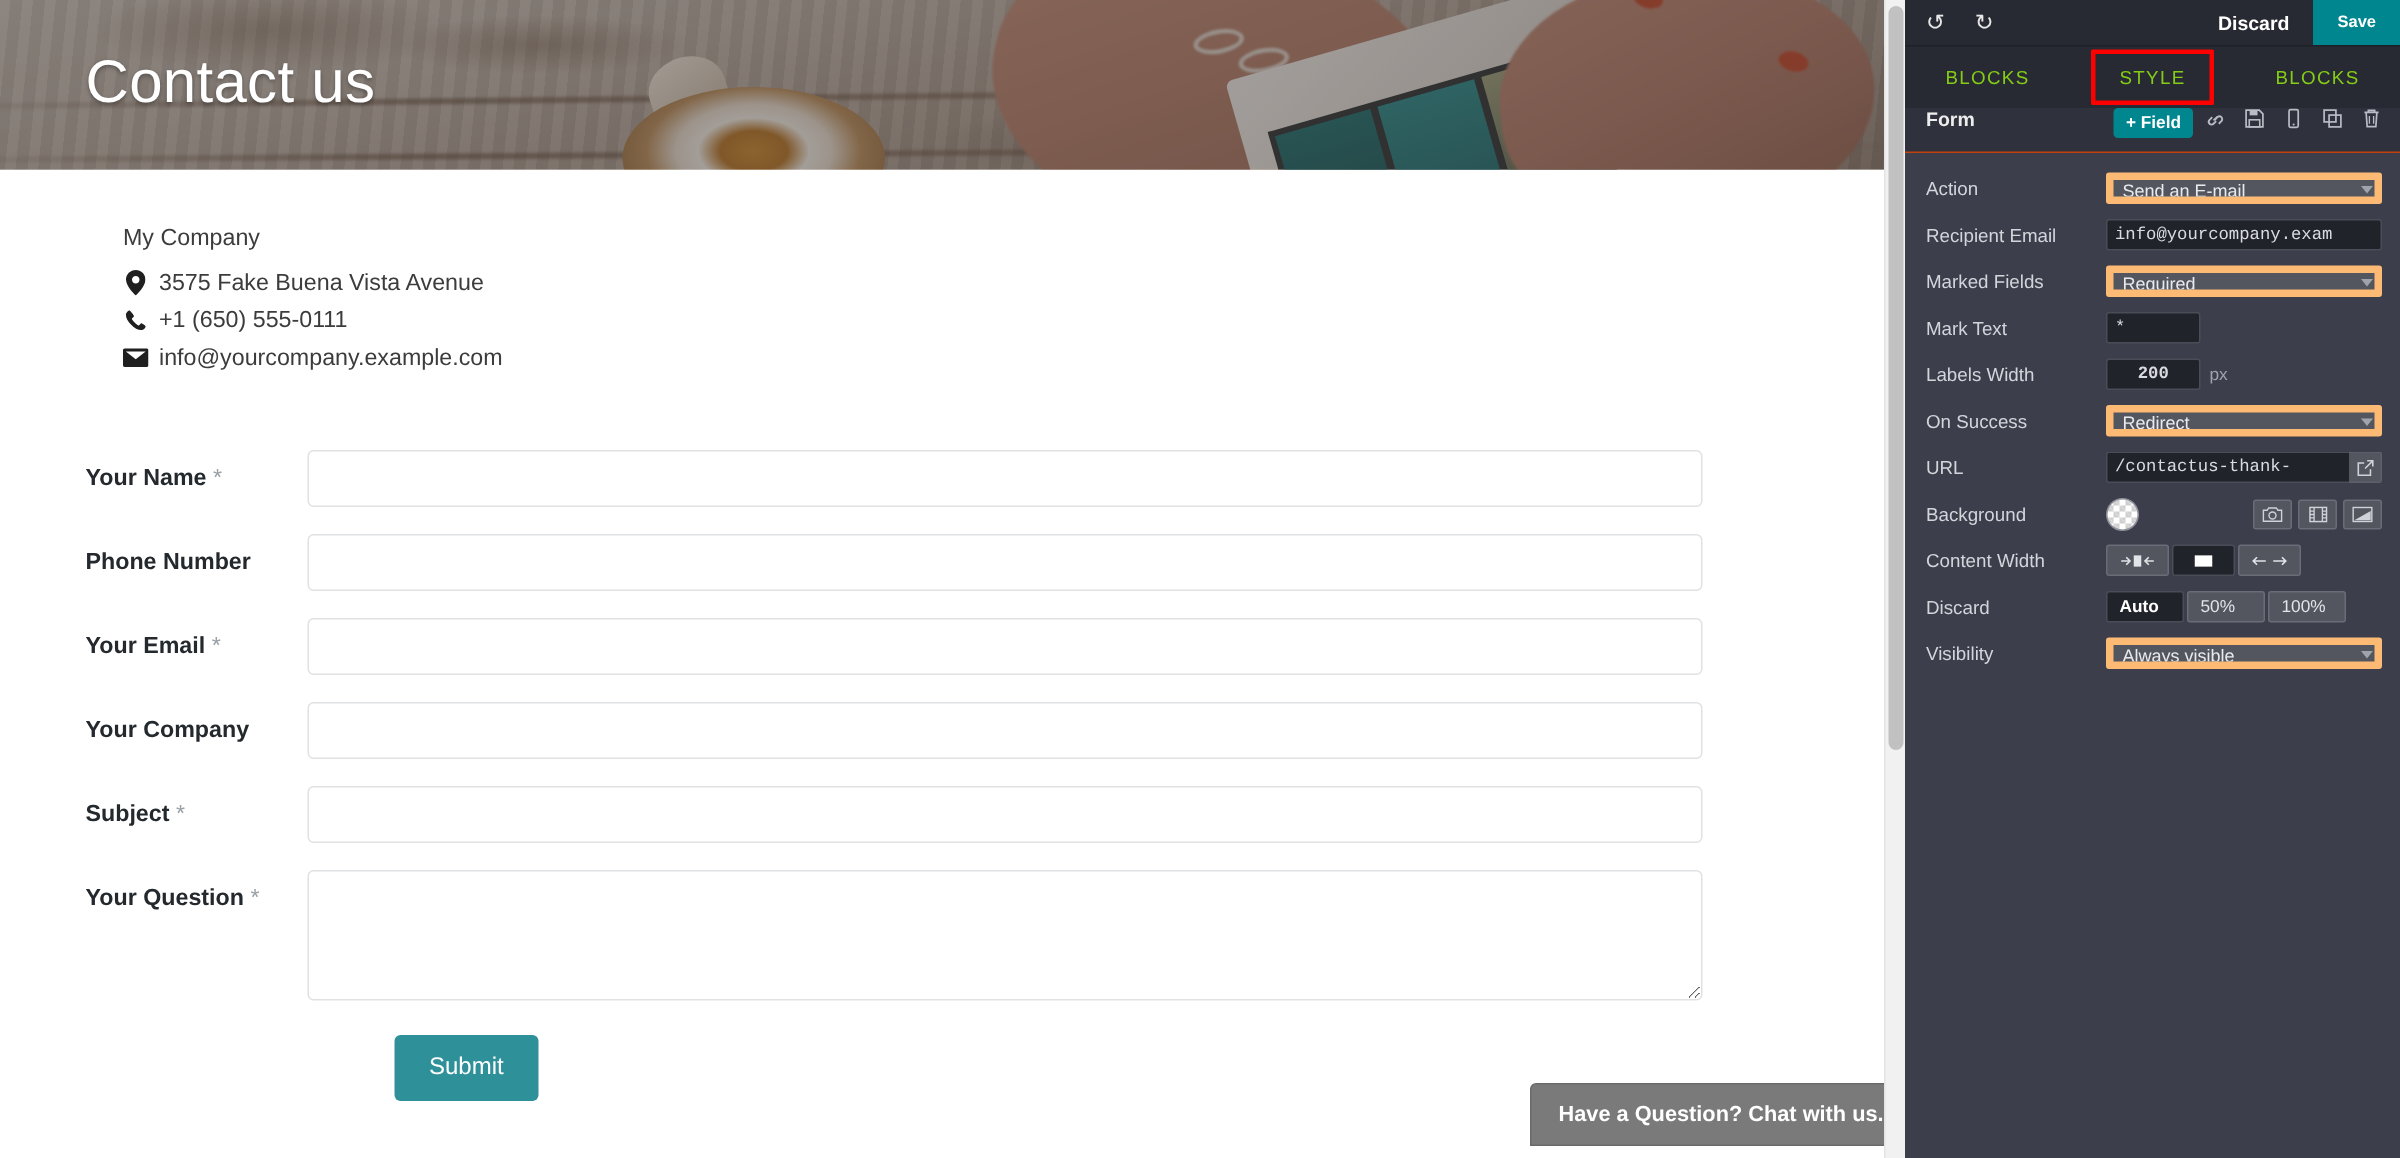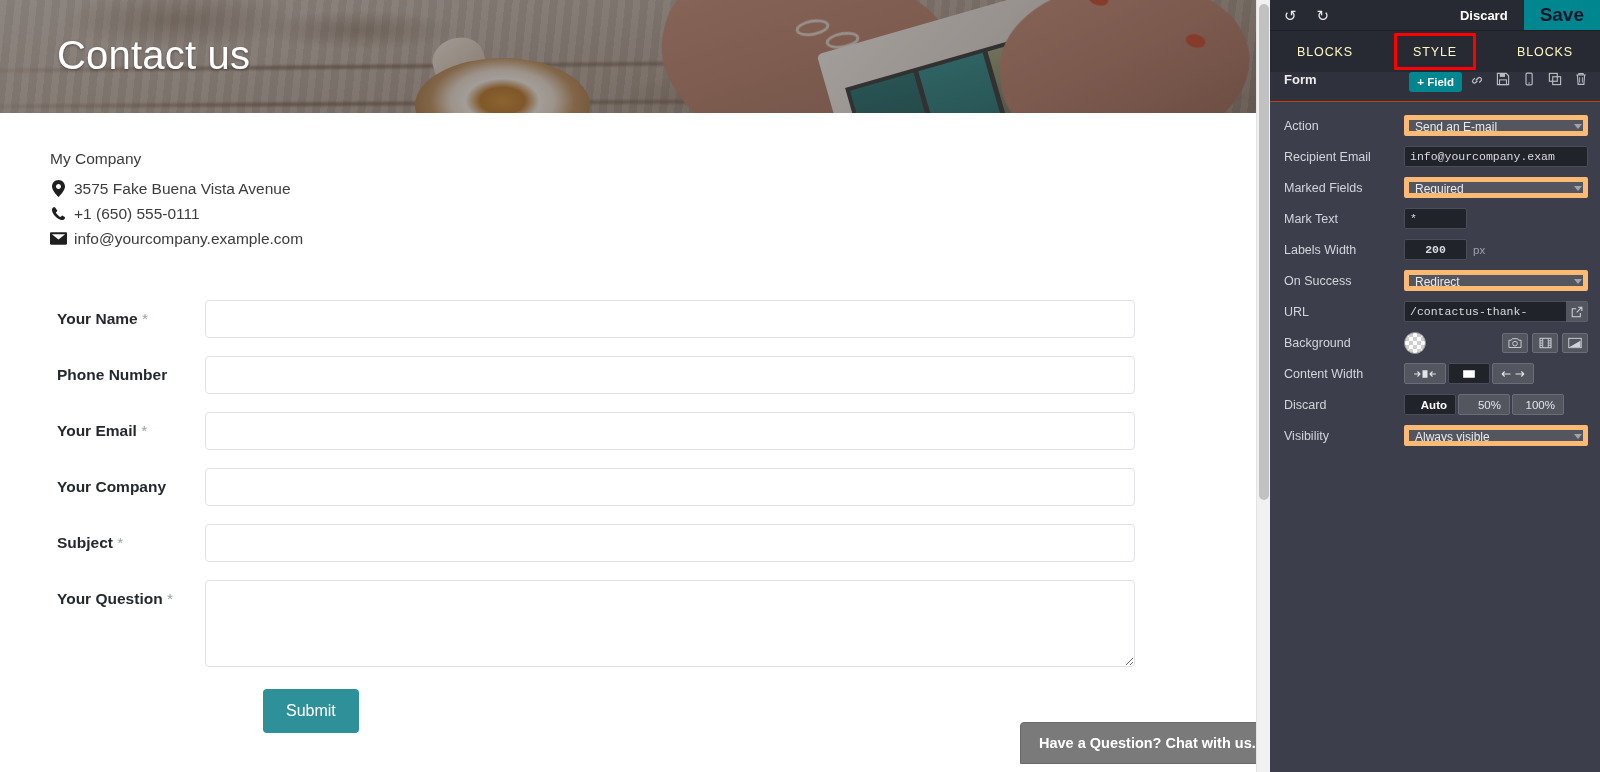--- a/index.html
+++ b/index.html
@@ -107,21 +107,21 @@
   .hero-title {
     position: absolute; left: 57px; top: 33px;
     color: #ffffff;
     font-size: 40px; font-weight: 400;
     letter-spacing: 0.2px;
     text-shadow: 0 1px 3px rgba(0,0,0,.35);
   }
 
   
   .contact-block {
-    position: absolute; left: 42px; top: 150px;
+    position: absolute; left: 74px; top: 150px;
     font-size: 15.5px; color: #3c3c3c;
   }
   .contact-company { margin-bottom: 8px; padding-left: 8px; }
   .contact-row { display: flex; align-items: center; height: 25px; }
   .contact-ico {
     width: 32px; flex: 0 0 32px;
     display: flex; align-items: center; justify-content: center;
     color: #1f1f1f;
   }
   .contact-ico svg { display: block; }
@@ -215,32 +215,32 @@
   .discard-btn {
     display: flex; align-items: center;
     padding: 0 16px;
     color: #ffffff; font-size: 13px; font-weight: bold;
     background: none; border: none; cursor: pointer;
     font-family: "Liberation Sans", sans-serif;
   }
   .save-btn {
     display: flex; align-items: center;
     padding: 0 16px;
-    color: #0f172a; font-size: 19px; font-weight: bold;
+    color: #ffffff; font-size: 11px; font-weight: bold;
     background: #00868e; border: none; cursor: pointer;
     font-family: "Liberation Sans", sans-serif;
   }
   .panel-tabs {
     height: 42px; background: #272a33;
     display: flex; align-items: stretch;
     border-top: 1px solid #1e2028;
   }
   .panel-tab {
     flex: 1; display: flex; align-items: center; justify-content: center;
-    color: #fef9c3; font-size: 12.5px; letter-spacing: .9px;
+    color: #84cc16; font-size: 12.5px; letter-spacing: .9px;
     cursor: pointer; position: relative;
   }
   .panel-tab.active-outline::after {
     content: ""; position: absolute;
     left: 14px; right: 14px; top: 2px; bottom: 2px;
     border: 3px solid #ff0000;
     border-radius: 1px;
     pointer-events: none;
   }
   .panel-block-header {
@@ -327,21 +327,21 @@
   .icon-btn {
     width: 26px; height: 20px;
     background: #53565f; border: 1px solid #6a6d77; border-radius: 2px;
     display: flex; align-items: center; justify-content: center;
     cursor: pointer; color: #cfd2d8;
   }
   .seg-group { display: flex; gap: 2px; }
   .seg {
     height: 21px; min-width: 42px; padding: 0 8px;
     background: #53565f; border: 1px solid #6a6d77; border-radius: 2px;
-    display: flex; align-items: center; justify-content: flex-end;
+    display: flex; align-items: center; justify-content: flex-start;
     color: #e2e4e8; font-size: 11.5px; cursor: pointer;
   }
   .seg.active { background: #21232a; border-color: #4a4d57; color: #ffffff; font-weight: bold; }
   .seg.wide { min-width: 52px; }
 </style>
 </head>
 <body>
 
 <div id="root">
 

